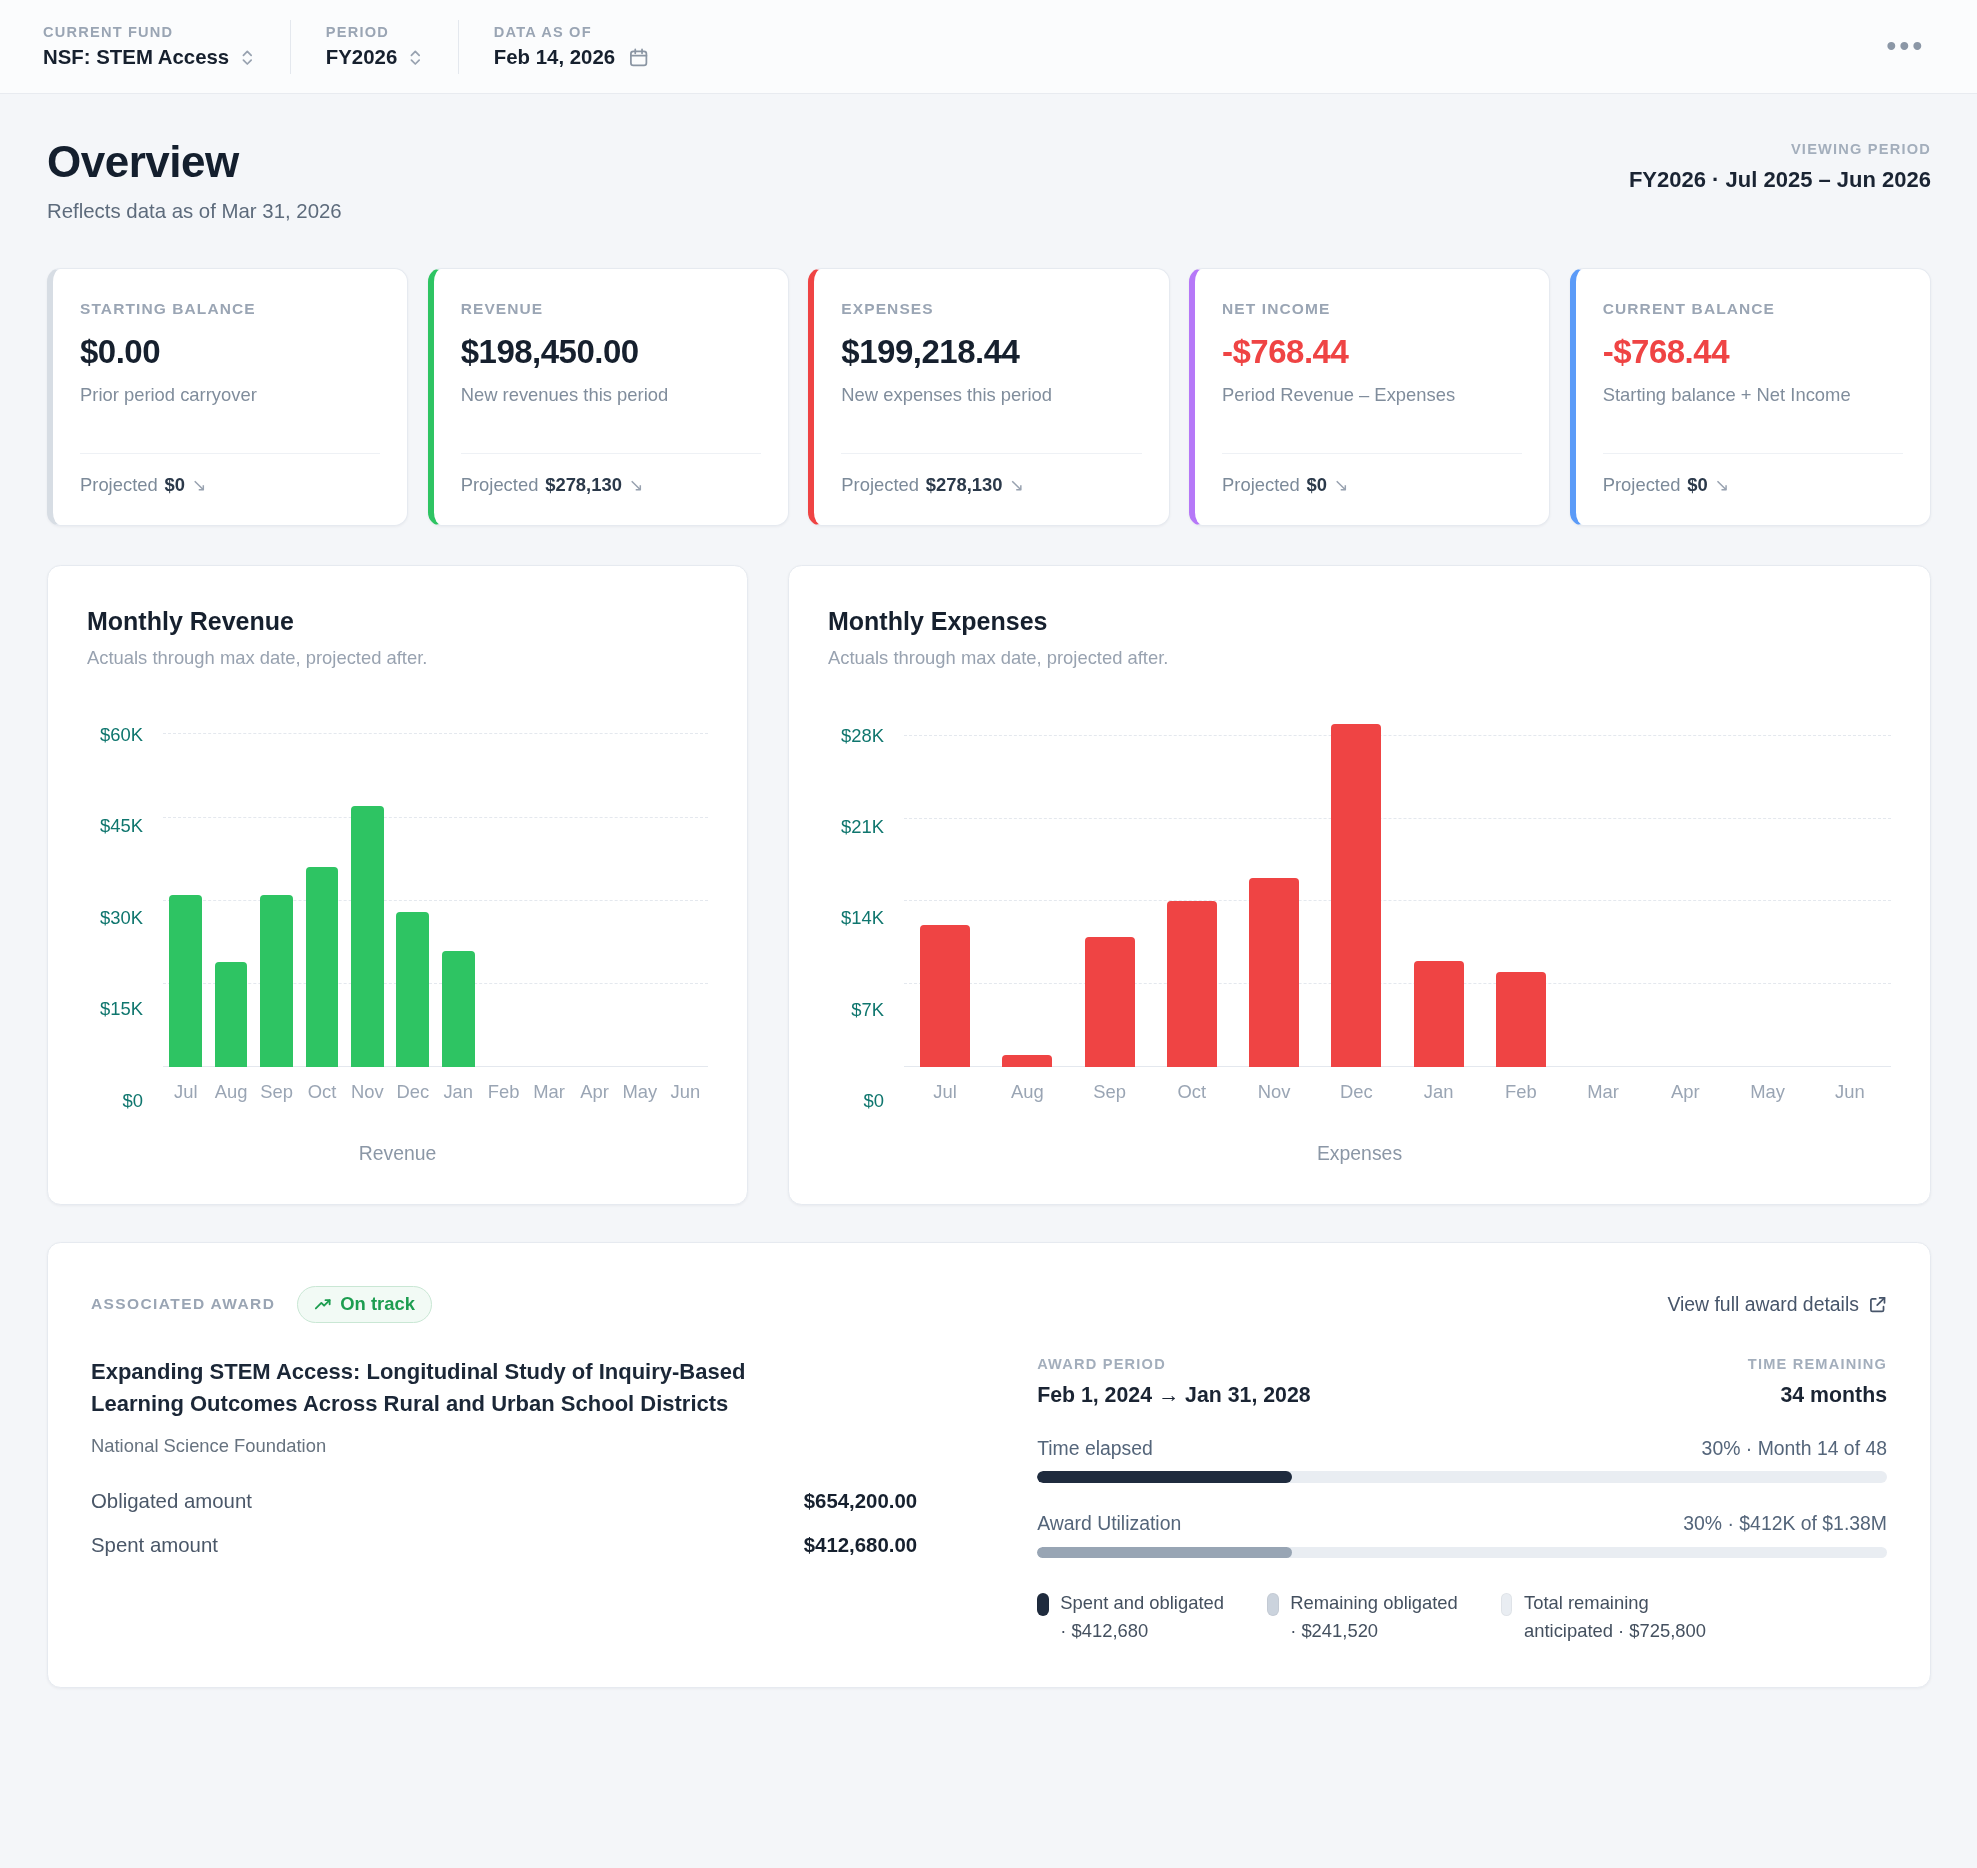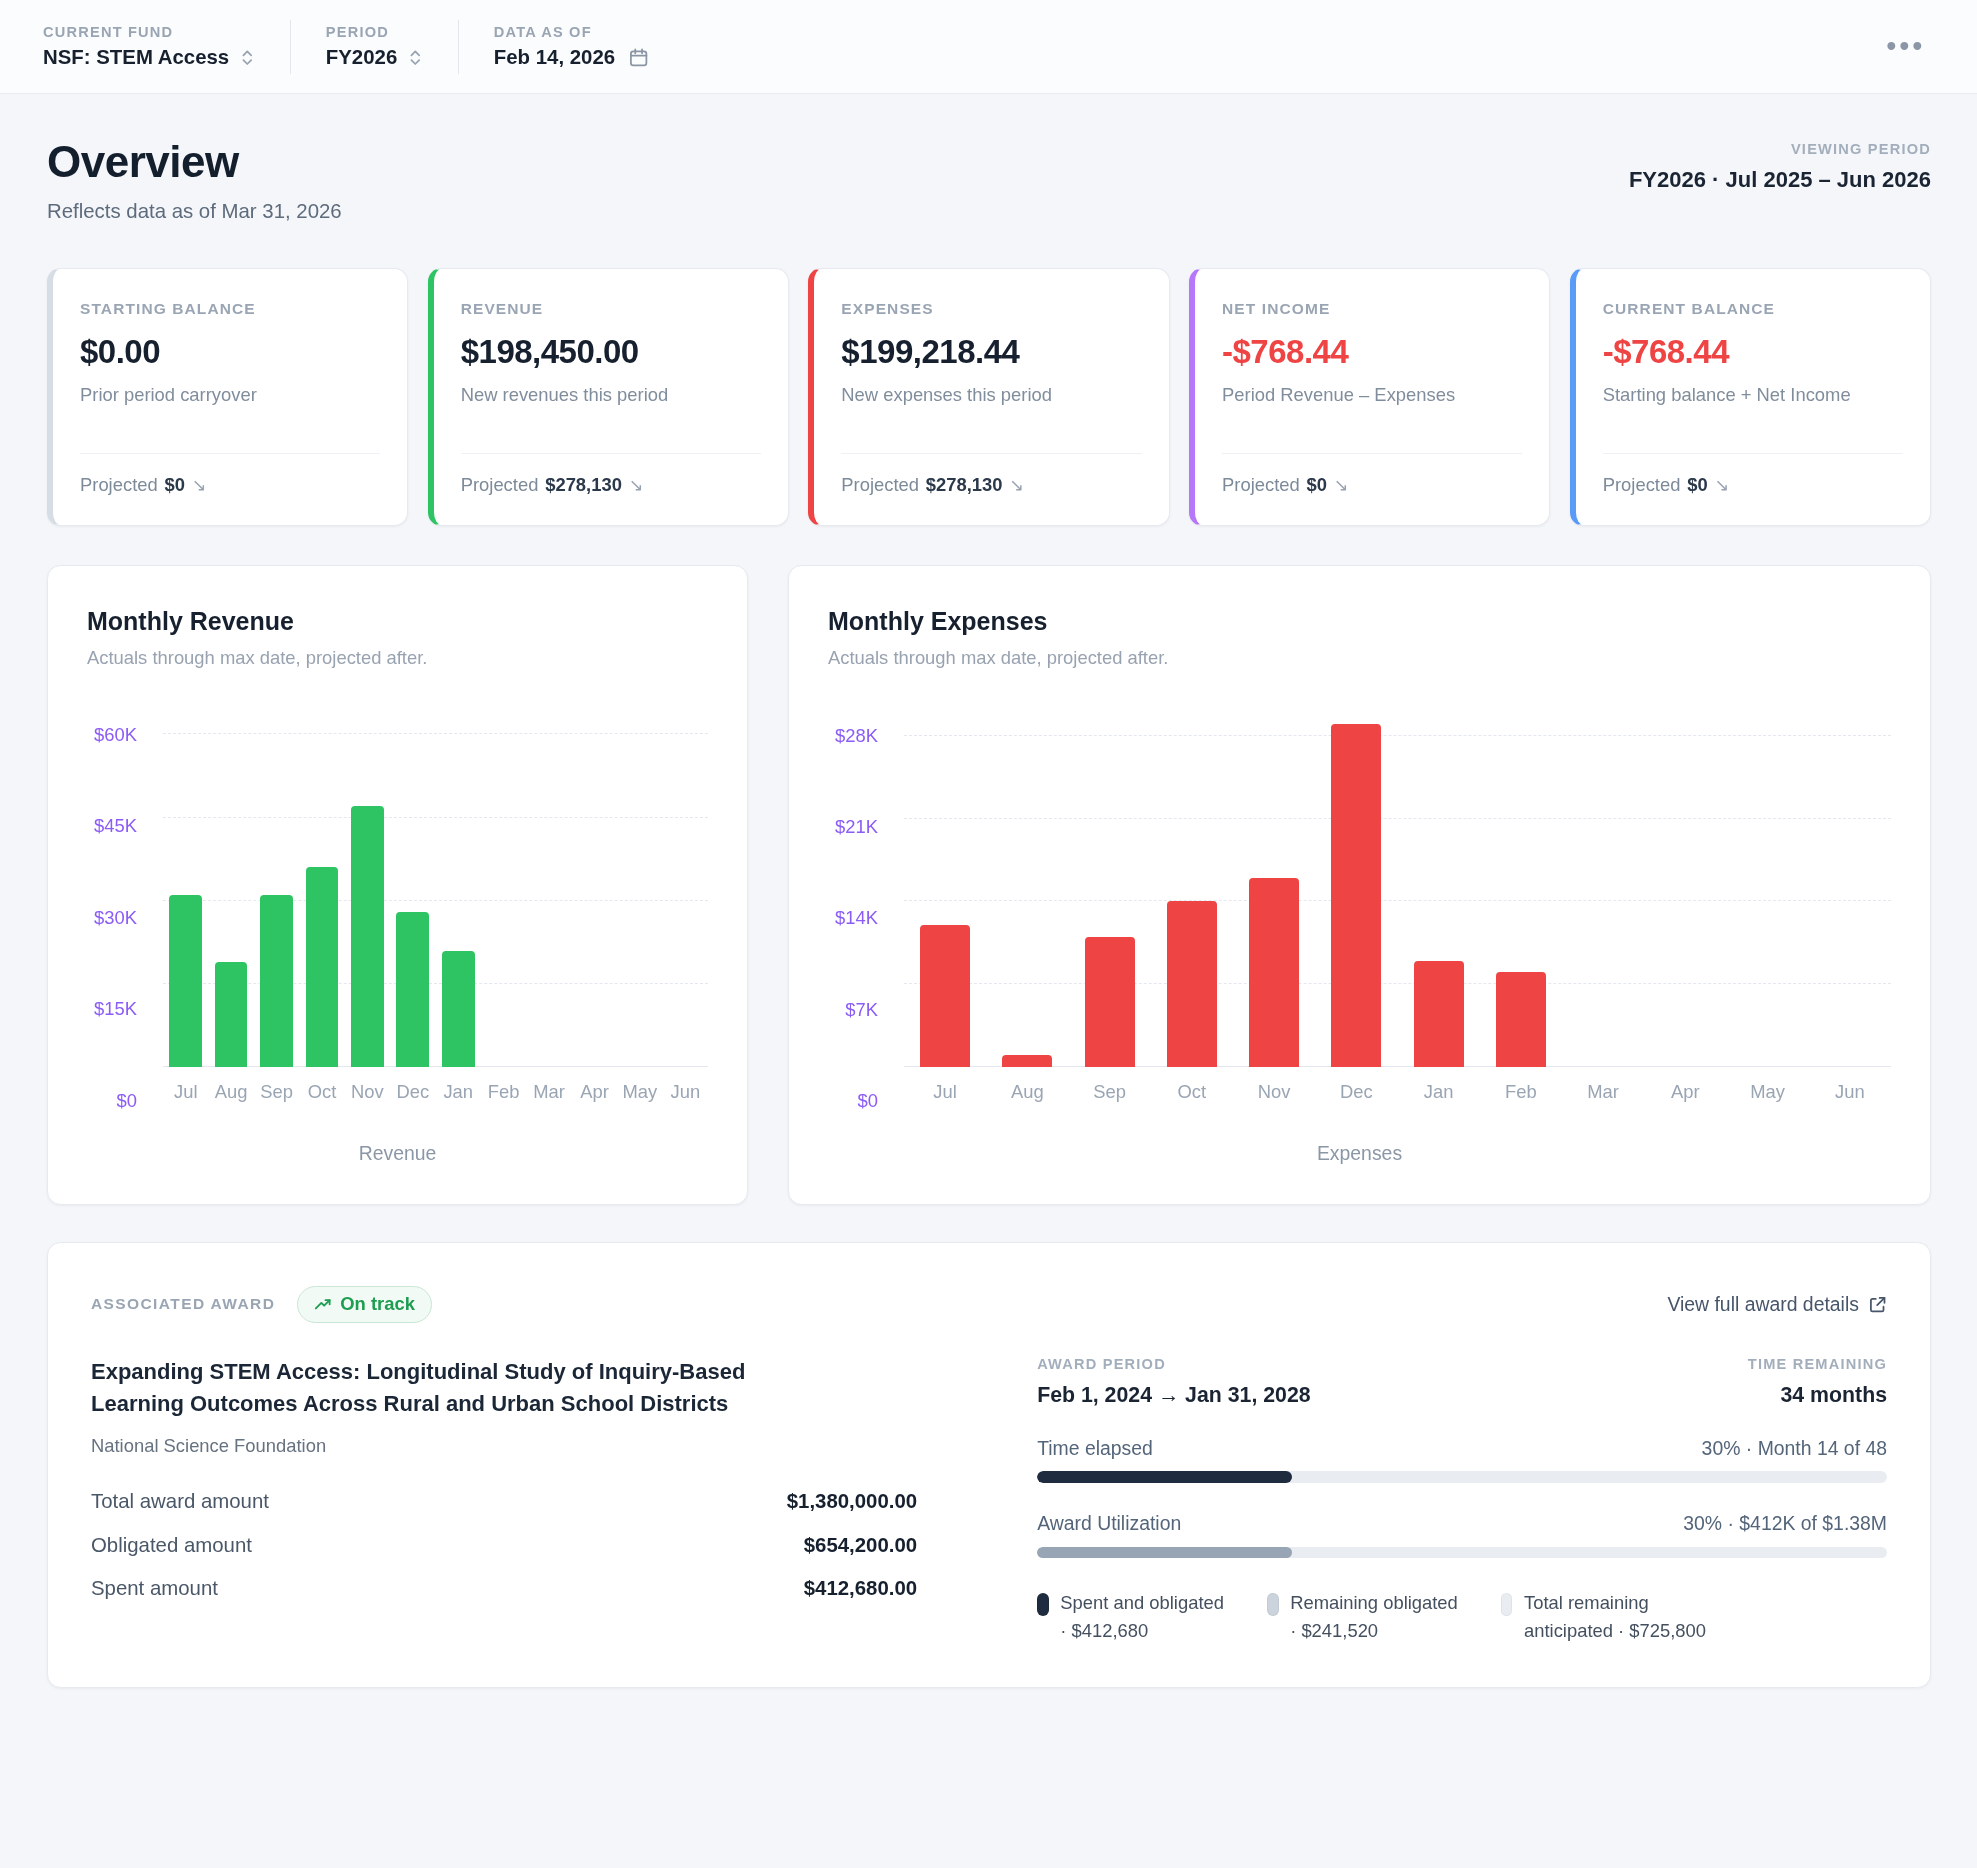--- a/index.html
+++ b/index.html
@@ -48,21 +48,21 @@
   .charts { margin-top:39px; display:grid; grid-template-columns:701px 1fr; gap:40px; }
   .chart-card {
     background:#fff; border:1px solid #e6eaf0; border-radius:13.6px;
     padding:41px 39px 39px; height:640px; box-shadow:0 1px 2.9px rgba(16,24,40,.05);
     display:flex; flex-direction:column;
   }
   .chart-title { font-size:25px; font-weight:800; color:#16202e; }
   .chart-sub { margin-top:11.6px; font-size:18.4px; color:#98a2b0; }
   .chart-body { display:flex; margin-top:43px; flex:1; }
   .yaxis { width:76px; position:relative; flex:none; }
-  .ytick { position:absolute; right:26px; font-size:18.4px; color:#8b5cf6; transform:translateY(8.7px);margin-left:22px; }
+  .ytick { position:absolute; right:20px; font-size:18.4px; color:#0f766e; transform:translateY(8.7px);margin-left:22px; }
   .plotcol { flex:1; display:flex; flex-direction:column; }
   .plot { position:relative; flex:1; }
   .gridline { position:absolute; left:0; right:0; border-top:1px dashed #e4e8ee; }
   .gridline.solid { border-top-style:solid; }
   .cols { position:absolute; inset:0; display:flex; align-items:flex-end; }
   .col { flex:1; display:flex; justify-content:center; align-items:flex-end; height:100%; }
   .bar { width:72%; max-width:50px; border-radius:3.9px 3.9px 0 0; }
   .months { display:flex; margin-top:13.6px; }
   .months span { flex:1; text-align:center; font-size:18.4px; color:#9aa5b4; }
   .chart-caption { margin-top:39px; text-align:center; font-size:19.4px; color:#8b97a6; }
@@ -380,24 +380,20 @@
         </span>
       </span>
     </div>
 
     <div class="award-body">
       <div>
         <div class="award-title">Expanding STEM Access: Longitudinal Study of Inquiry-Based Learning Outcomes Across Rural and Urban School Districts</div>
         <div class="award-agency">National Science Foundation</div>
         <div class="amounts">
             <div class="amt-row">
-              <span class="amt-label">Total award amount</span>
-              <span class="amt-value">$1,380,000.00</span>
-            </div>
-            <div class="amt-row">
               <span class="amt-label">Obligated amount</span>
               <span class="amt-value">$654,200.00</span>
             </div>
             <div class="amt-row">
               <span class="amt-label">Spent amount</span>
               <span class="amt-value">$412,680.00</span>
             </div>
           </div>
       </div>
 

